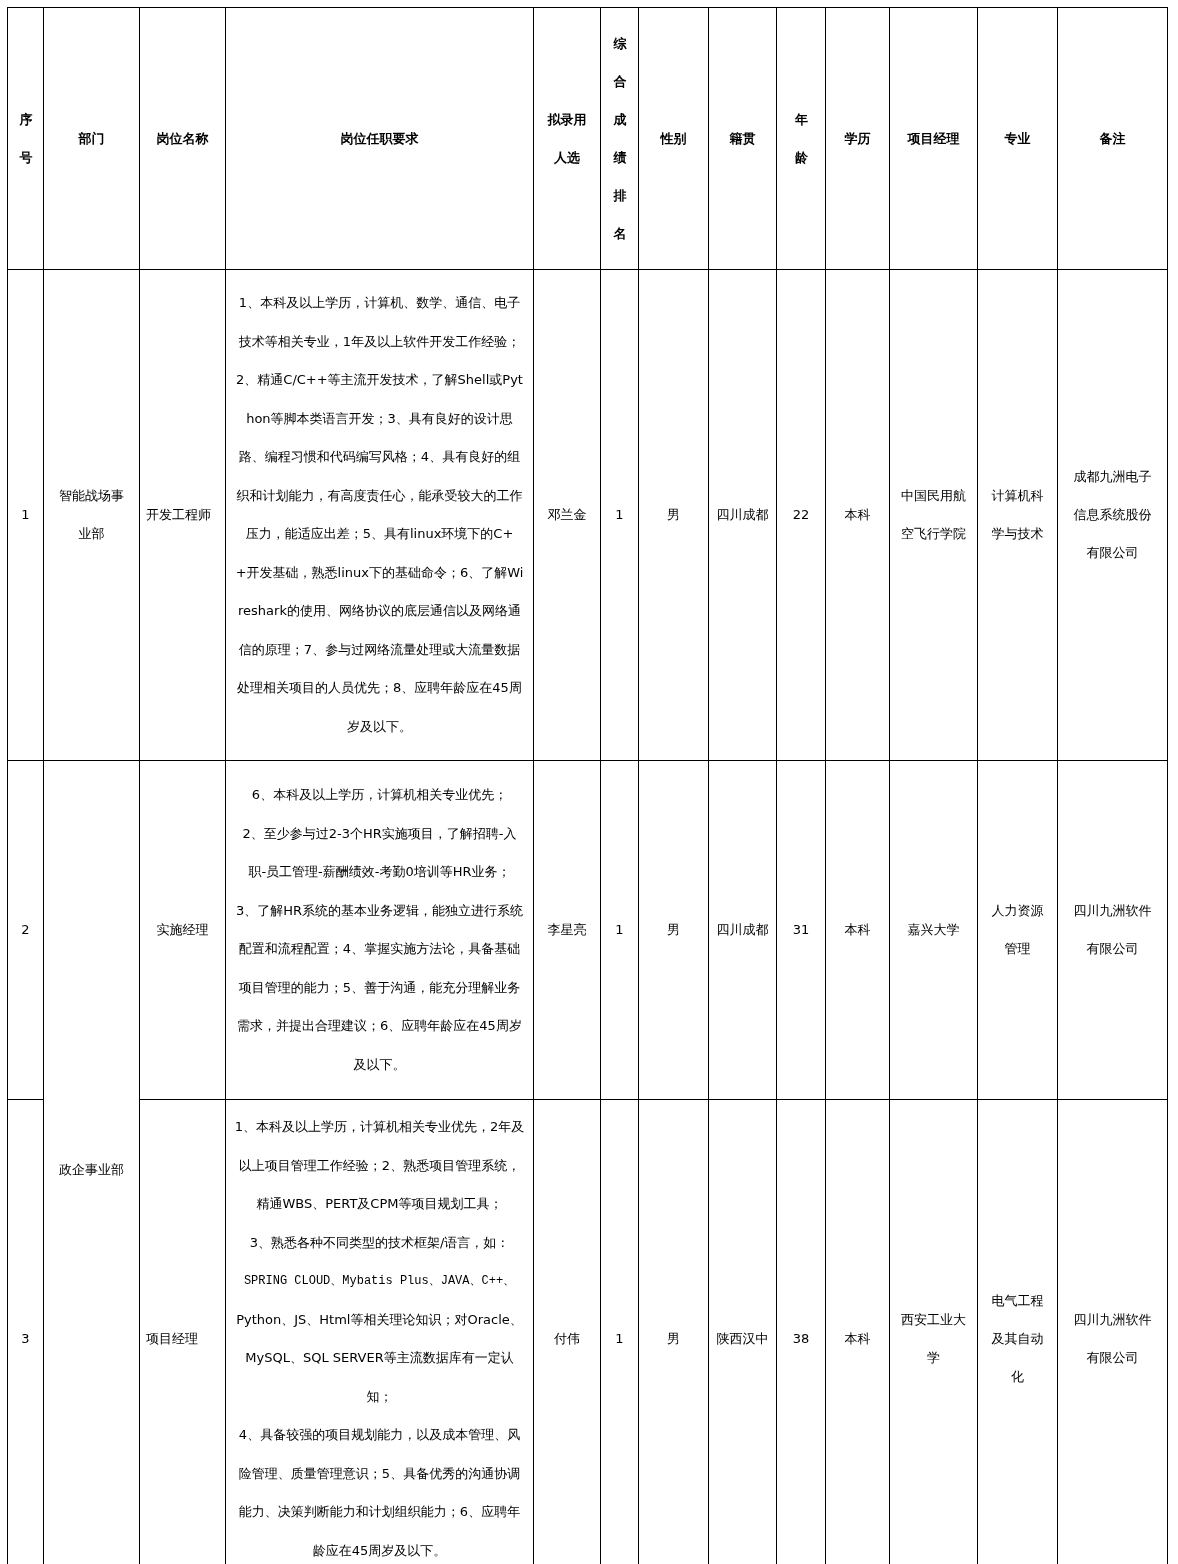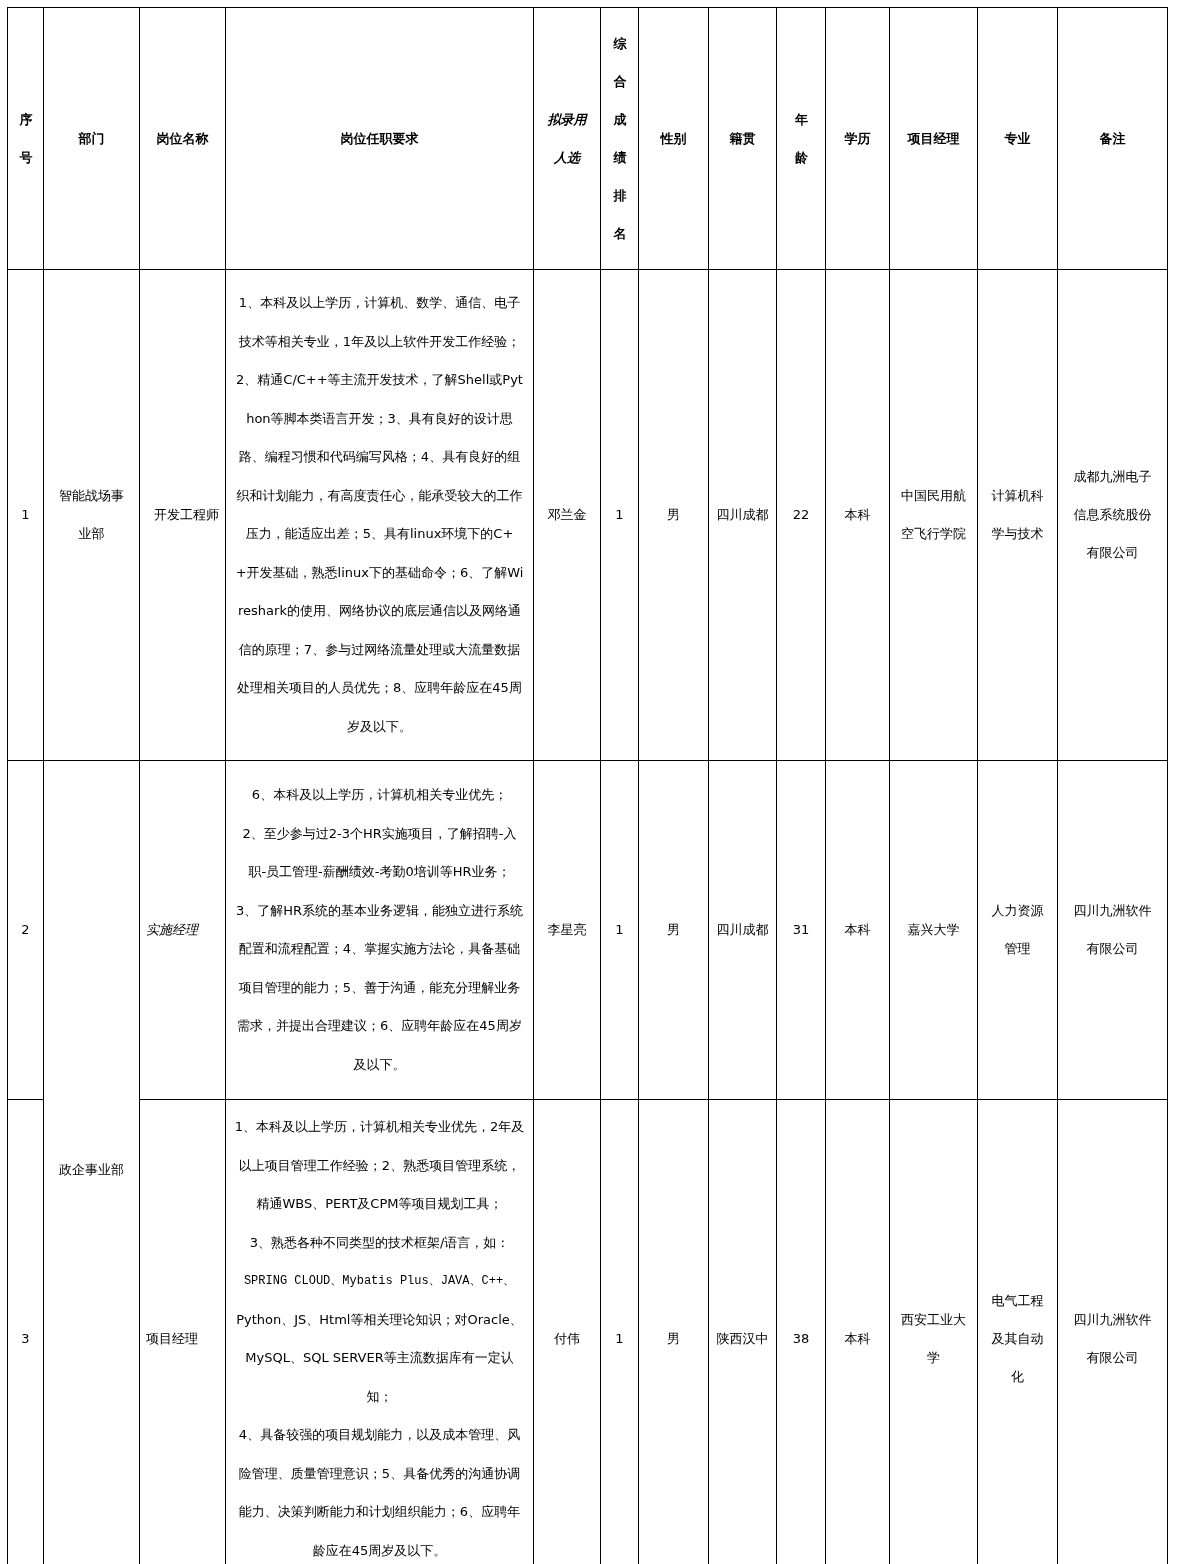--- a/index.html
+++ b/index.html
@@ -48,51 +48,51 @@
     <col style="width:80px">
     <col style="width:110px">
   </colgroup>
 
   <tbody>
       <tr class="hdr-row">
     <th><span class="vert">序号</span></th>
     <th>部门</th>
     <th>岗位名称</th>
     <th>岗位任职要求</th>
-    <th><span style="display:inline-block;width:44px;line-height:38px;font-style:italic;">拟录用人选</span></th>
+    <th><span style="display:inline-block;width:44px;line-height:38px;">拟录用人选</span></th>
     <th><span class="vert">综合成绩排名</span></th>
     <th>性别</th>
     <th>籍贯</th>
     <th><span class="vert">年龄</span></th>
     <th>学历</th>
     <th>项目经理</th>
     <th>专业</th>
     <th>备注</th>
   </tr>
 
   <tr class="r1">
     <td class="num">1</td>
     <td><span class="wrap">智能战场事业部</span></td>
-    <td style="text-align:right;"><span class="wrap" style="padding:0 6px;">开发工程师</span></td>
+    <td style="text-align:left;"><span class="wrap" style="padding:0 6px;">开发工程师</span></td>
     <td class="req">1、本科及以上学历，计算机、数学、通信、电子技术等相关专业，1年及以上软件开发工作经验；2、精通C/C++等主流开发技术，了解Shell或Python等脚本类语言开发；3、具有良好的设计思路、编程习惯和代码编写风格；4、具有良好的组织和计划能力，有高度责任心，能承受较大的工作压力，能适应出差；5、具有linux环境下的C++开发基础，熟悉linux下的基础命令；6、了解Wireshark的使用、网络协议的底层通信以及网络通信的原理；7、参与过网络流量处理或大流量数据处理相关项目的人员优先；8、应聘年龄应在45周岁及以下。</td>
     <td>邓兰金</td>
     <td class="num">1</td>
     <td>男</td>
     <td>四川成都</td>
     <td class="num">22</td>
     <td>本科</td>
     <td><span class="wrap">中国民用航空飞行学院</span></td>
     <td><span class="wrap">计算机科学与技术</span></td>
     <td><span class="wrap">成都九洲电子信息系统股份有限公司</span></td>
   </tr>
 
   <tr class="r2">
     <td class="num">2</td>
     <td rowspan="2">政企事业部</td>
-    <td style="text-align:left;font-style:italic;"><span class="wrap" style="padding:0 6px;">实施经理</span></td>
+    <td style="text-align:center;"><span class="wrap" style="padding:0 6px;">实施经理</span></td>
     <td class="req">
       <div>6、本科及以上学历，计算机相关专业优先；</div>
       <div>2、至少参与过2-3个HR实施项目，了解招聘-入职-员工管理-薪酬绩效-考勤0培训等HR业务；</div>
       <div>3、了解HR系统的基本业务逻辑，能独立进行系统配置和流程配置；4、掌握实施方法论，具备基础项目管理的能力；5、善于沟通，能充分理解业务需求，并提出合理建议；6、应聘年龄应在45周岁及以下。</div>
     </td>
     <td>李星亮</td>
     <td class="num">1</td>
     <td>男</td>
     <td>四川成都</td>
     <td class="num">31</td>

